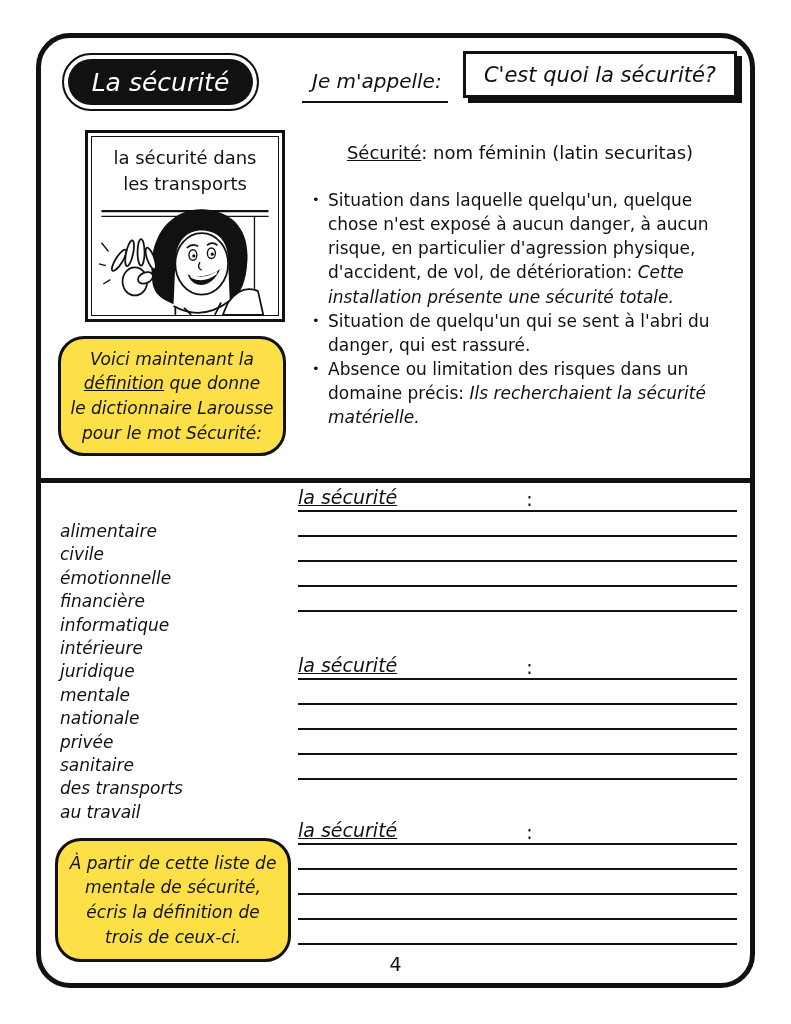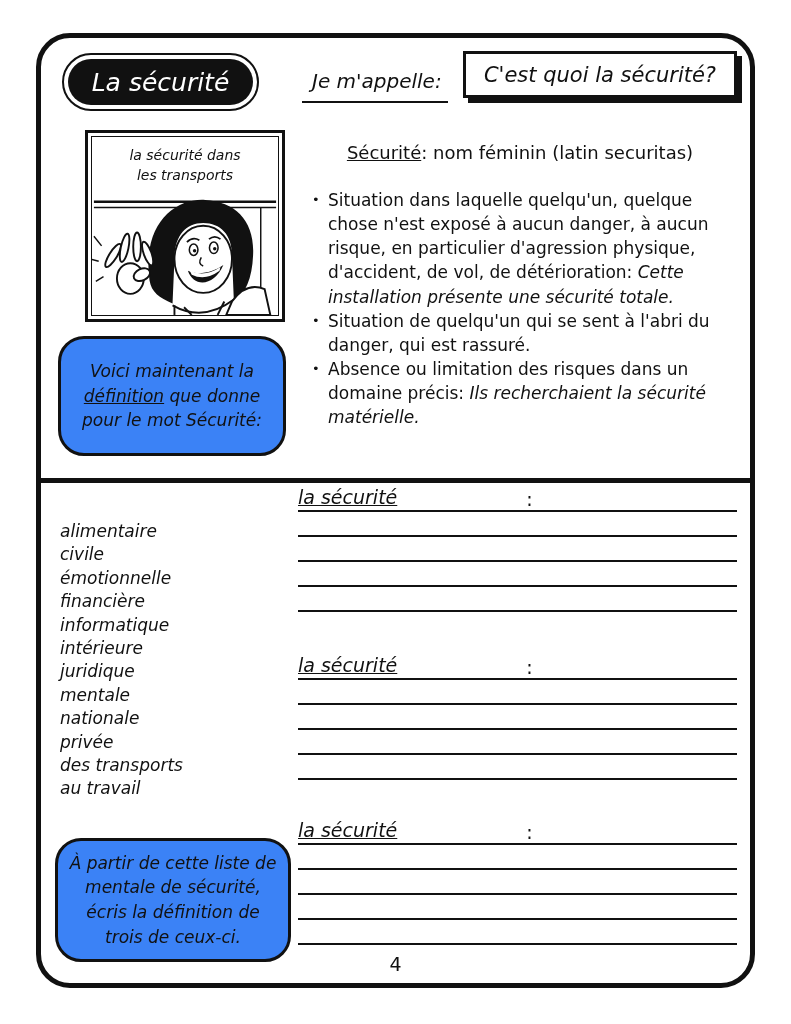--- a/index.html
+++ b/index.html
@@ -43,21 +43,21 @@
   
   .illustration-box {
     position:absolute; left:85px; top:130px; width:200px; height:192px;
     border:3px solid #111; background:#fff; padding:3px;
   }
   .illustration-inner {
     width:100%; height:100%; border:1.5px solid #111;
     display:flex; flex-direction:column; align-items:center;
   }
   .illustration-caption {
-    font-size:14px; font-style:italic; text-align:center;
+    font-size:18px; text-align:center;
     line-height:1.45; padding-top:8px;
   }
   .illustration-svg { flex:1; width:100%; }
   
   .def-heading {
     position:absolute; left:300px; top:142px; width:440px;
     text-align:center; font-size:18px;
   }
   .def-term { font-weight:normal; text-decoration:underline; }
   .def-latin { }
@@ -65,21 +65,21 @@
     position:absolute; left:312px; top:188px; width:432px;
     font-size:17px; line-height:1.42; list-style:none;
   }
   .def-bullets li { padding-left:16px; position:relative; }
   .def-bullets li::before {
     content:"•"; position:absolute; left:0; top:0; font-size:13px; line-height:24px;
   }
   .bullet-italic { font-style:italic; }
   
   .bubble {
-    border:3px solid #111; border-radius:26px; background:#3b82f6;
+    border:3px solid #111; border-radius:26px; background:#fde047;
     font-size:17px; font-style:italic; text-align:center; line-height:1.45;
     display:flex; flex-direction:column; justify-content:center;
   }
   .bubble-top { position:absolute; left:58px; top:336px; width:228px; height:120px; }
   .bubble-bottom { position:absolute; left:55px; top:838px; width:236px; height:124px; }
   .u { text-decoration:underline; }
   .b { font-weight:normal;text-align:right; }
   
   .domains {
     position:absolute; left:60px; top:500px; width:228px;
@@ -185,36 +185,38 @@
     <span>Situation de quelqu'un qui se sent à l'abri du danger, qui est rassuré.</span><span class="bullet-italic"></span>
   </li>
   <li>
     <span>Absence ou limitation des risques dans un domaine précis: </span><span class="bullet-italic">Ils recherchaient la sécurité matérielle.</span>
   </li>
 </ul>
 
 <div class="bubble bubble-top">
   <div>Voici maintenant la</div>
   <div><span class="u">définition</span><span> que donne</span></div>
+  <div>le dictionnaire Larousse</div>
   <div><span>pour le mot </span><span class="b">Sécurité:</span></div>
 </div>
 
 <div class="divider"></div>
 
 <ul class="domains">
   <li>alimentaire</li>
   <li>civile</li>
   <li>émotionnelle</li>
   <li>financière</li>
   <li>informatique</li>
   <li>intérieure</li>
   <li>juridique</li>
   <li>mentale</li>
   <li>nationale</li>
   <li>privée</li>
+  <li>sanitaire</li>
   <li>des transports</li>
   <li>au travail</li>
 </ul>
 
 <div class="wblock wblock-1">
   <div class="whead">
     <span class="wlabel">la sécurité</span>
     <span class="wcolon">:</span>
   </div>
   <div class="wline"></div>

